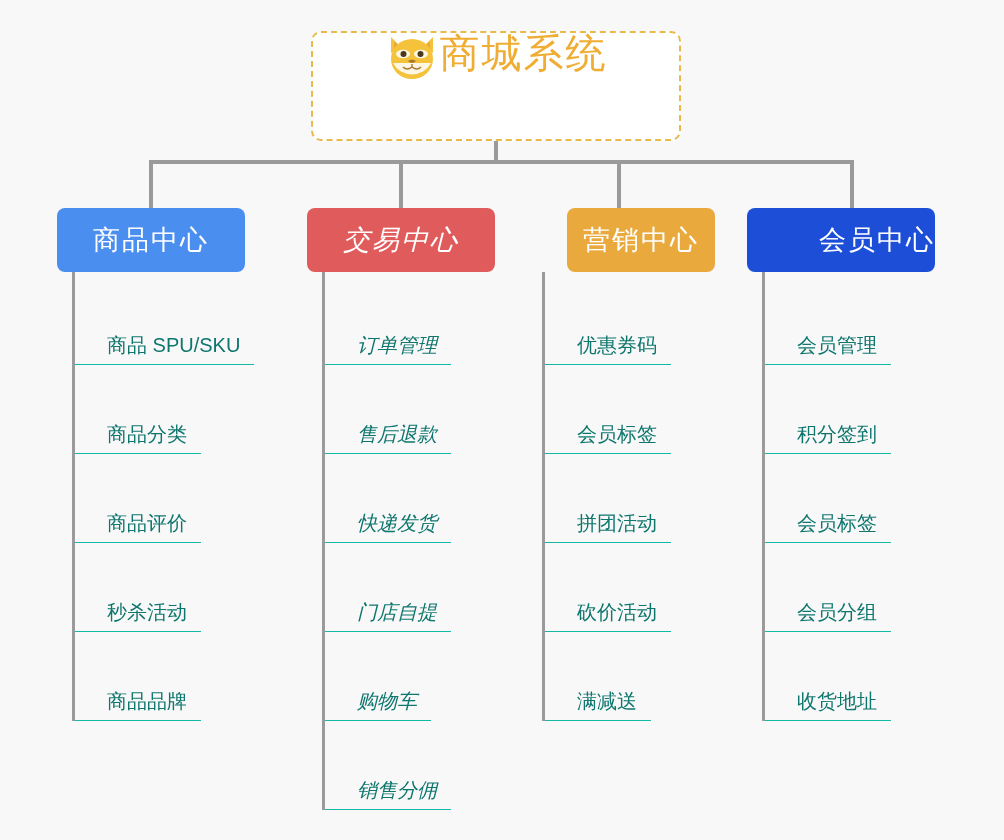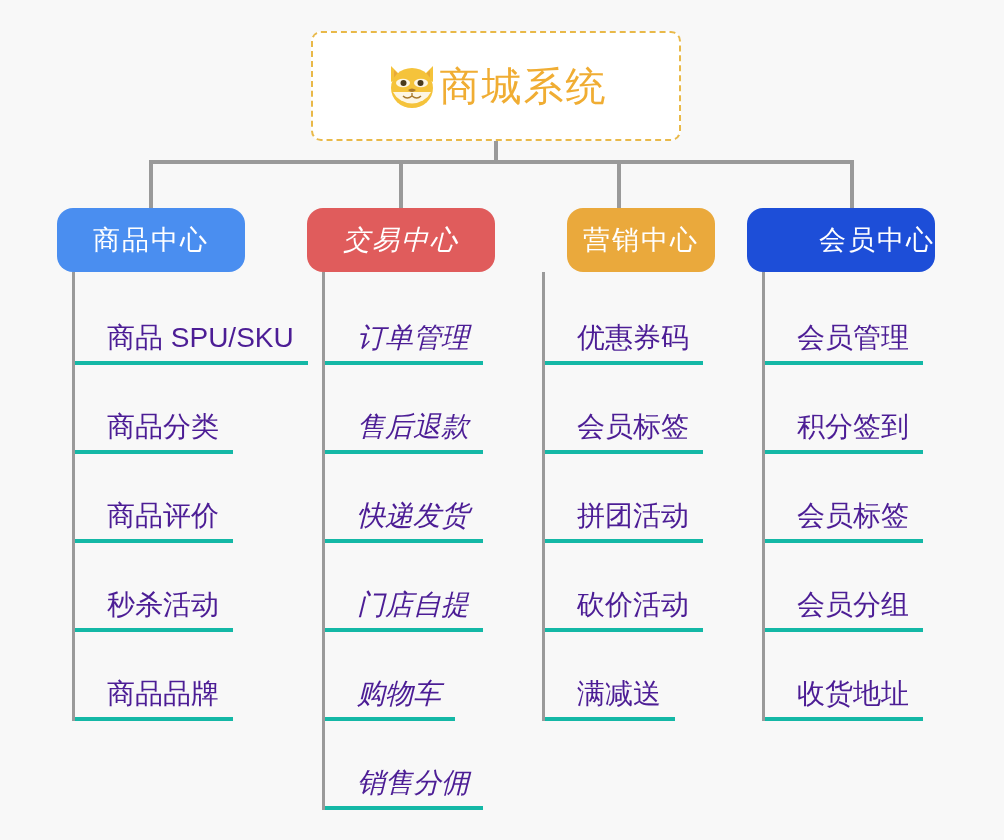--- a/index.html
+++ b/index.html
@@ -26,21 +26,20 @@
     position: absolute;
     left: 311px;
     top: 31px;
     width: 370px;
     height: 110px;
     box-sizing: border-box;
     background: #ffffff;
     border: 2px dashed #e9b949;
     border-radius: 10px;
     display: flex;
-    align-items: center;
     justify-content: center;
     gap: 1px;
   }
   .root-emoji {
     width: 54px;
     height: 48px;
     position: relative;
     flex: 0 0 auto;
   }
   .root-title {
@@ -65,21 +64,21 @@
     top: 208px;
     width: 188px;
   }
   .col-0 { left: 57px; }
   .col-1 { left: 307px; font-style: italic; }
   .col-2 { left: 527px; }
   .col-3 { left: 747px; }
 
   .col-header {
     height: 64px;
-    border-radius: 16px;
+    border-radius: 8px;
     display: flex;
     align-items: center;
     justify-content: center;
     color: #ffffff;
     font-size: 27px;
     letter-spacing: 2px;
     line-height: 1;
     white-space: nowrap;
   }
 
@@ -91,24 +90,24 @@
   }
 
   .leaf {
     box-sizing: border-box;
     height: 89px;
     display: flex;
     align-items: flex-end;
   }
   .leaf-inner {
     display: inline-block;
-    border-bottom: 4px solid #14b8a6;
+    border-bottom: 1px solid #14b8a6;
     padding: 0 14px 6px 32px;
-    font-size: 28px;
-    color: #4c1d95;
+    font-size: 20px;
+    color: #0f766e;
     line-height: 1.25;
     white-space: nowrap;
   }
 </style>
 </head>
 <body>
 
 <div id="canvas">
 
   <div class="root-box">

